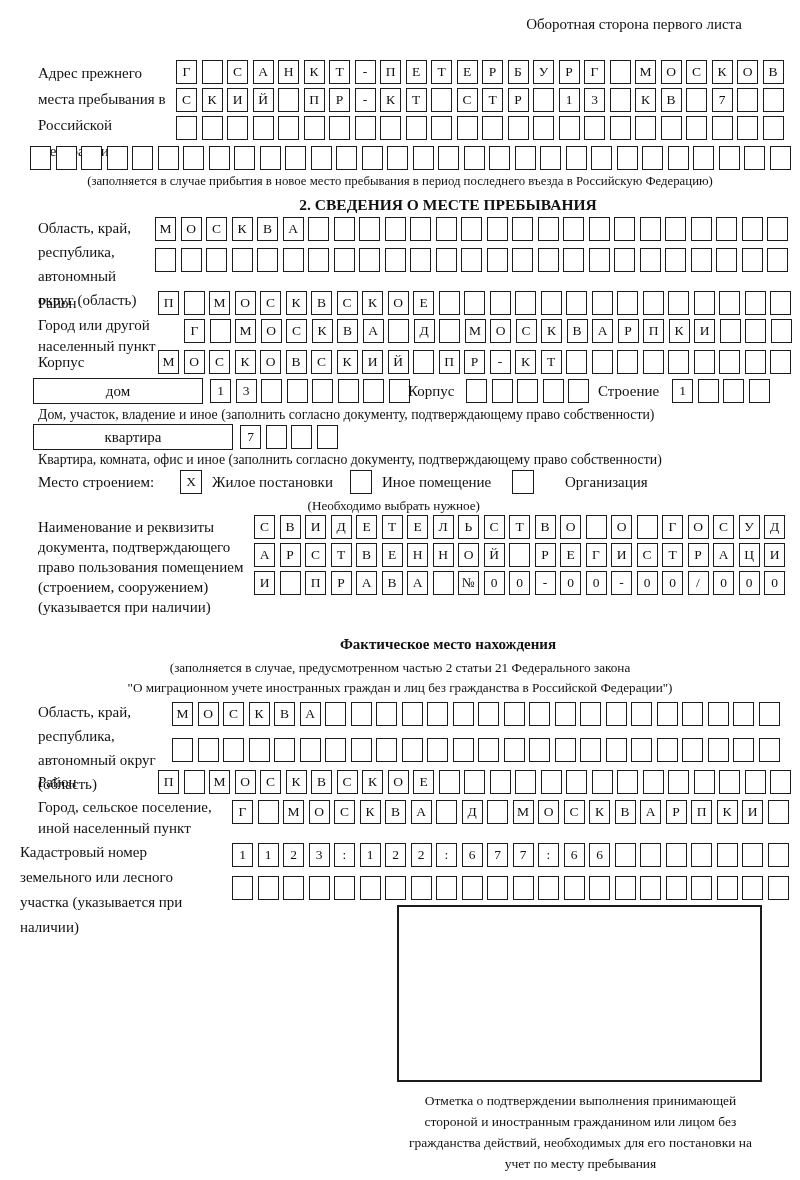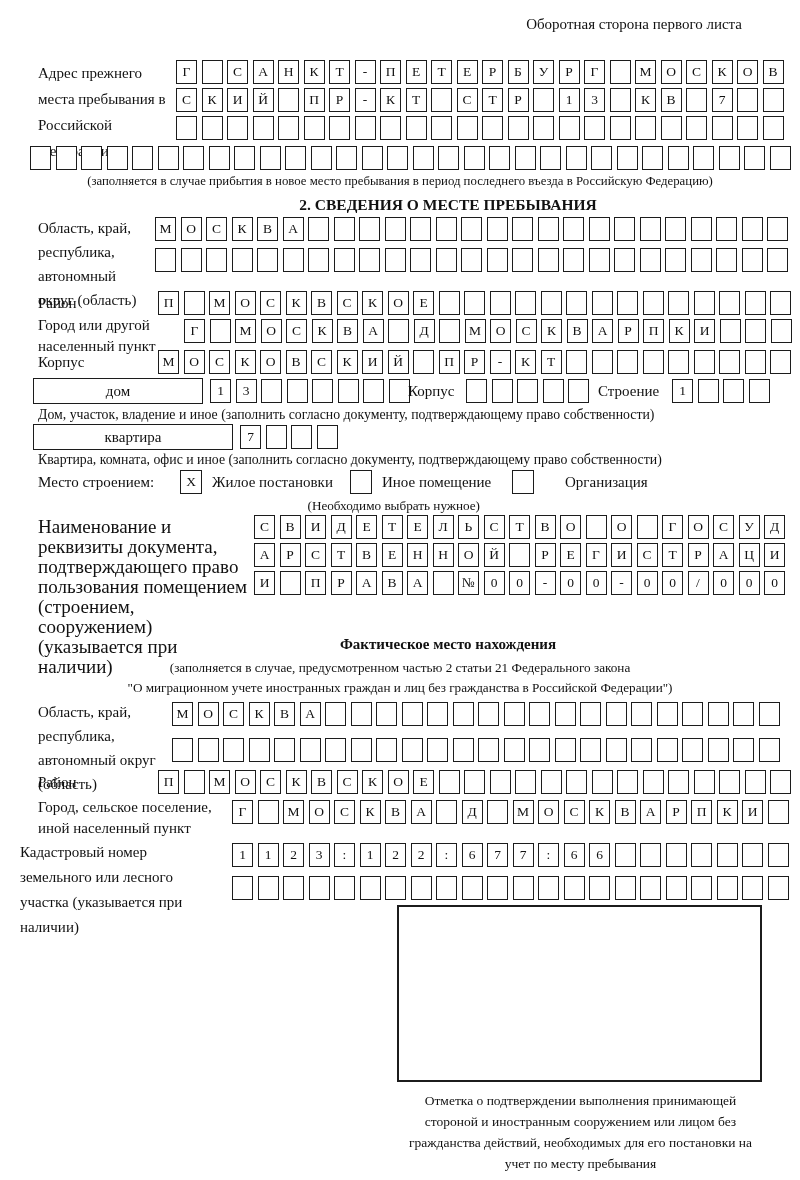--- a/index.html
+++ b/index.html
@@ -337,21 +337,21 @@
   <div class="abs cellrow checkbox" style="top:470px;left:350px;">
       <span class="cell"></span>
     </div>
   <div class="abs lbl" style="top:470px;left:382px;">Иное помещение</div>
   <div class="abs cellrow checkbox" style="top:470px;left:512px;">
       <span class="cell"></span>
     </div>
   <div class="abs lbl" style="top:470px;left:565px;">Организация</div>
   <div class="abs center" style="top:498px;left:180px;width:300px;font-size:13.2px;text-align:right;">(Необходимо выбрать нужное)</div>
 
-  <div class="abs" style="top:517px;left:38px;width:212px;font-size:19px;line-height:20px;">Наименование и реквизиты документа, подтверждающего право пользования помещением (строением, сооружением) (указывается при наличии)</div>
+  <div class="abs" style="top:517px;left:38px;width:212px;font-size:15px;line-height:20px;">Наименование и реквизиты документа, подтверждающего право пользования помещением (строением, сооружением) (указывается при наличии)</div>
   <div class="abs cellrow" style="top:515px;left:254px;">
       <span class="cell">С</span>
       <span class="cell">В</span>
       <span class="cell">И</span>
       <span class="cell">Д</span>
       <span class="cell">Е</span>
       <span class="cell">Т</span>
       <span class="cell">Е</span>
       <span class="cell">Л</span>
       <span class="cell">Ь</span>
@@ -572,15 +572,15 @@
       <span class="cell"></span>
       <span class="cell"></span>
       <span class="cell"></span>
       <span class="cell"></span>
       <span class="cell"></span>
       <span class="cell"></span>
       <span class="cell"></span>
     </div>
 
   <div class="abs stampbox" style="top:905px;left:397px;width:365px;height:177px;"></div>
-  <div class="abs center" style="top:1090px;left:408px;width:345px;font-size:13.5px;line-height:21px;">Отметка о подтверждении выполнения принимающей стороной и иностранным сооружением или лицом без гражданства действий, необходимых для его постановки на учет по месту пребывания</div>
+  <div class="abs center" style="top:1090px;left:408px;width:345px;font-size:13.5px;line-height:21px;">Отметка о подтверждении выполнения принимающей стороной и иностранным гражданином или лицом без гражданства действий, необходимых для его постановки на учет по месту пребывания</div>
 
 </div>
 
 </body></html>

